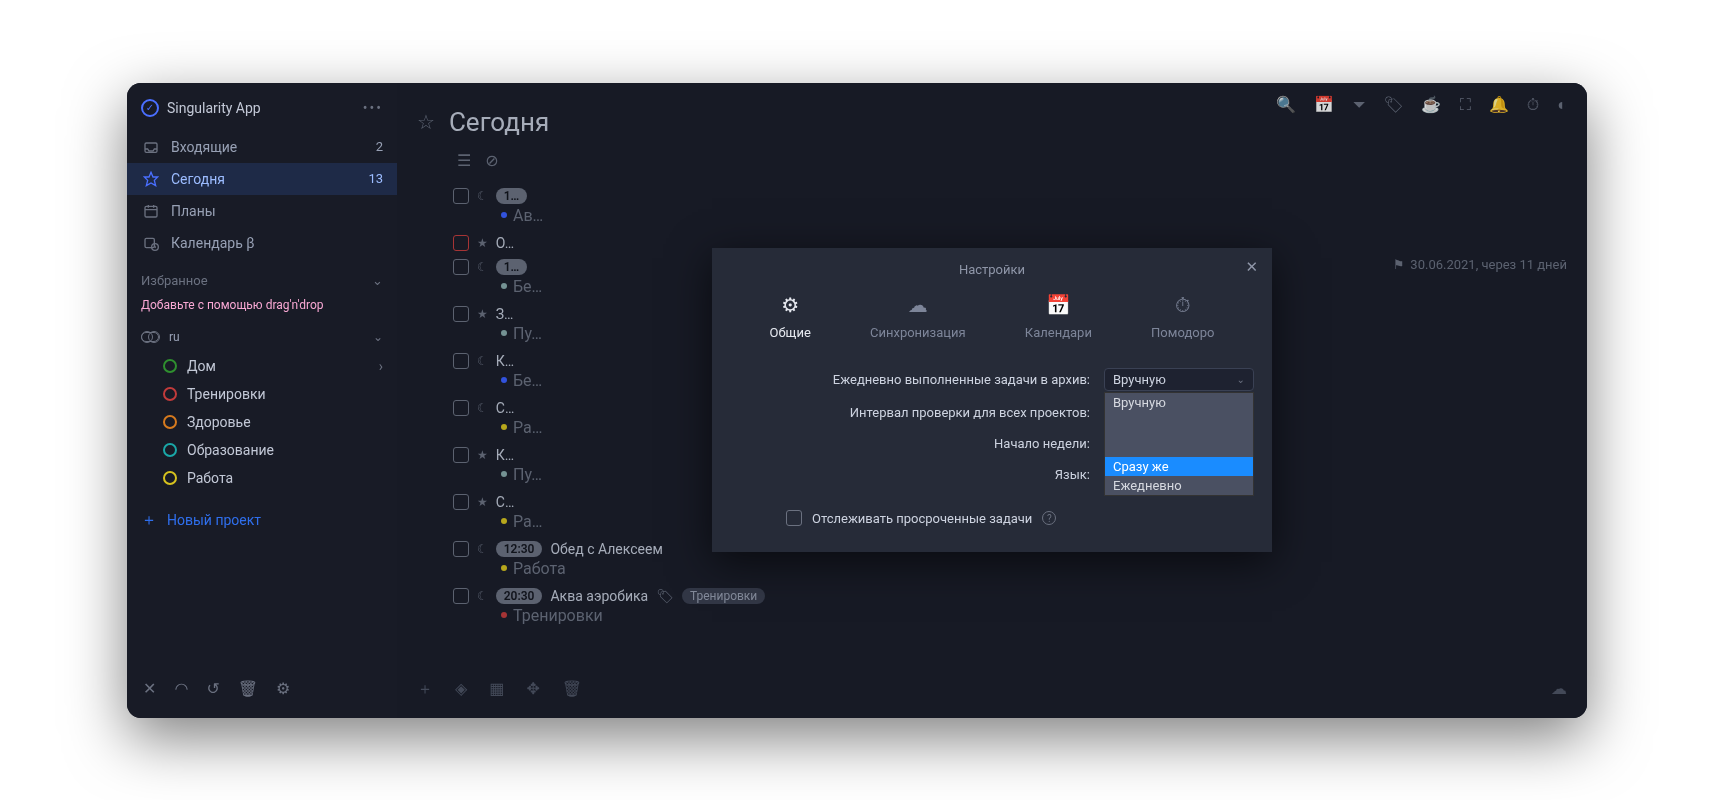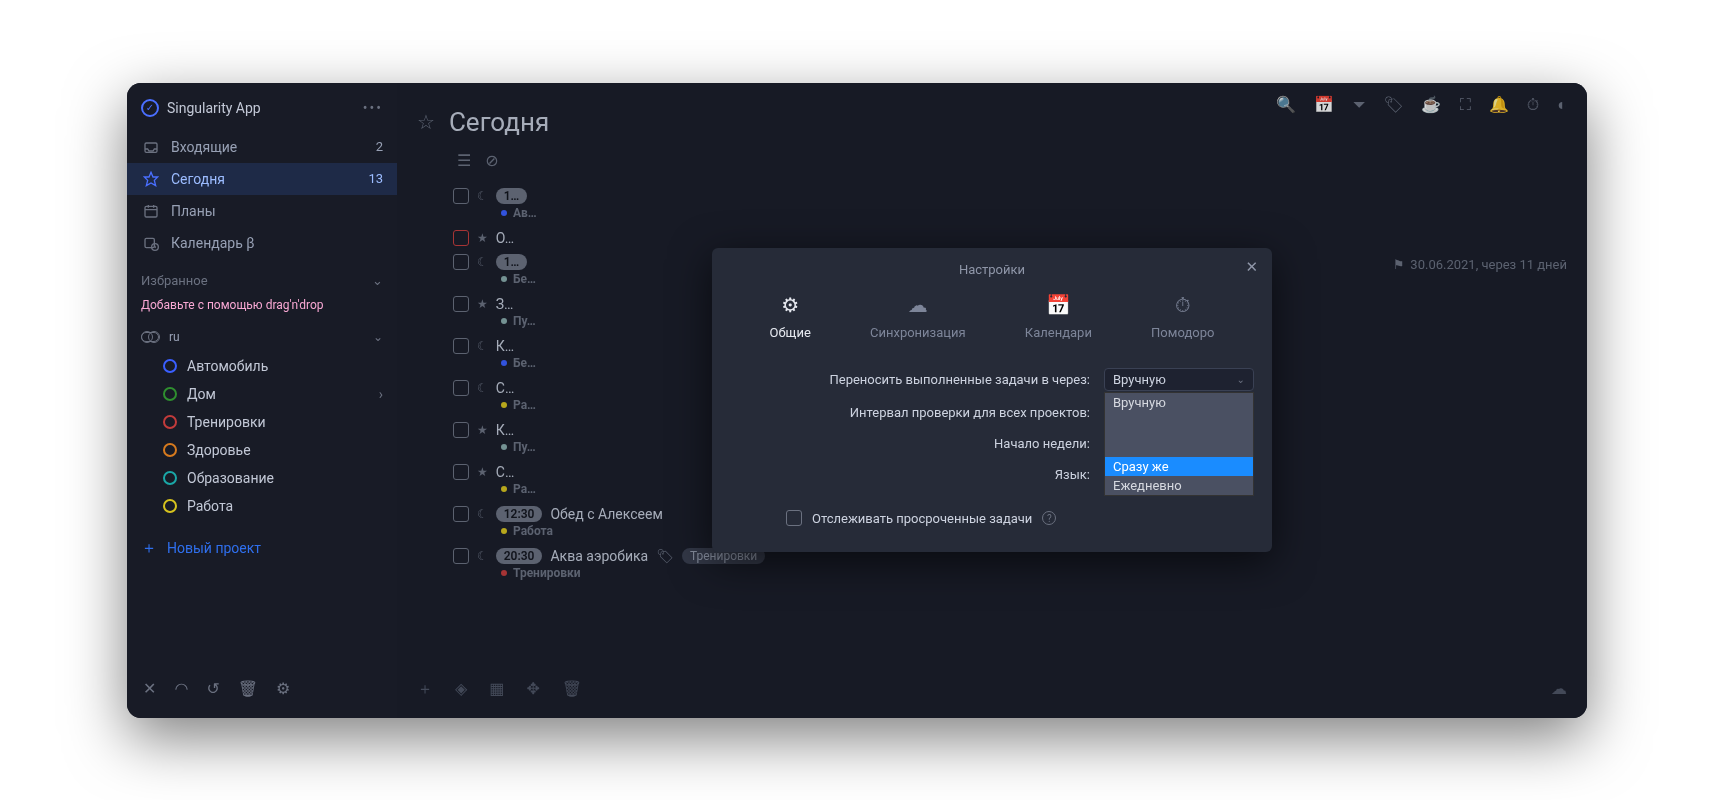--- a/index.html
+++ b/index.html
@@ -44,29 +44,29 @@
 .tasks { padding-left:36px; margin-top:8px; }
 .task { display:flex; align-items:center; gap:8px; padding:6px 0 2px; color:#c2c8d6; font-size:14px; }
 .task .chk { width:16px; height:16px; border:1.5px solid #6b7180; border-radius:3px; cursor:pointer; flex-shrink:0;}
 .task .chk.red { border-color:#c23b3b; }
 .task .moon { color:#6b7180; font-size:12px; }
 .task .starmk { color:#6b7180; font-size:12px; }
 .task .pill { background:#6b7180; color:#12141c; border-radius:10px; padding:1px 8px; font-size:12px; font-weight:600;}
 .task .tname { color:#c2c8d6; }
 .task .tagicon { color:#6b7180; }
 .task .tagchip { background:#3a3f4f; color:#9aa1b3; border-radius:8px; padding:1px 8px; font-size:12px; }
-.task-sub { padding: 0 0 4px 48px; font-size:12px; display:flex; align-items:center; gap:6px;font-weight:bold; }
+.task-sub { padding: 0 0 4px 48px; font-size:16px; display:flex; align-items:center; gap:6px; }
 .task-sub .bullet { width:6px; height:6px; border-radius:50%; display:inline-block;}
 .task-sub span.lbl { color:#6b7180; }
 .due { position:absolute; right:20px; top:174px; color:#6b7180; font-size:13px; display:flex; align-items:center; gap:6px;}
 .main-footer { margin-top:auto; display:flex; gap:22px; padding:8px 0; color:#4e5464; }
 .main-footer span{cursor:pointer; font-size:16px;}
 .main-footer .cloud { margin-left:auto; }
 
-.modal { position:absolute; left:50%; top:50%; transform:translate(-50%,-50%); width:560px; background:#262b38; border-radius:6px; box-shadow:0 10px 40px rgba(0,0,0,0.6); padding: 14px 18px 26px; }
+.modal { position:absolute; left:50%; top:50%; transform:translate(-50%,-50%); width:560px; background:#262b38; border-radius:0; box-shadow:0 10px 40px rgba(0,0,0,0.6); padding: 14px 18px 26px; }
 .modal-title { text-align:center; color:#8f96a8; font-size:13px; padding-bottom:10px; }
 .modal-close { position:absolute; right:14px; top:10px; color:#8f96a8; cursor:pointer; font-size:15px;}
 .modal-tabs { display:flex; justify-content:space-around; padding: 6px 10px 18px; }
 .mtab { display:flex; flex-direction:column; align-items:center; gap:8px; color:#7d8599; font-size:13px; cursor:pointer; }
 .mtab.active { color:#e6e9f0; }
 .mtab .micon { font-size:20px; }
 .form-row { display:flex; align-items:center; margin: 10px 0; position:relative;}
 .form-row label { flex:1; text-align:right; color:#cdd3e0; font-size:13px; padding-right:14px;}
 .form-row .select { width:150px; background:#1e2230; border:1px solid #3a4154; border-radius:4px; color:#cdd3e0; font-size:13px; padding:3px 8px; display:flex; align-items:center; justify-content:space-between; cursor:pointer;}
 .form-row .select .caret { color:#6b7180; font-size:10px; }
@@ -136,24 +136,20 @@
     </div>
     <div class="side-hint">Добавьте с помощью drag'n'drop</div>
 
     <div class="proj-root">
       <span class="ring"></span>
       <span>ru</span>
       <span class="chev" style="margin-left:auto;color:#6b7180">⌄</span>
     </div>
     <div id="projects-container">
         <div class="proj-item">
-          <span class="dot" style="border-color:#3a5fff"></span>
-    <span>Автомобиль</span>
-    </div>
-        <div class="proj-item">
           <span class="dot" style="border-color:#2f8f2f"></span>
     <span>Дом</span>
     <span class="chev">›</span>
         </div>
         <div class="proj-item">
           <span class="dot" style="border-color:#c23b3b"></span>
     <span>Тренировки</span>
     </div>
         <div class="proj-item">
           <span class="dot" style="border-color:#d67a1e"></span>
@@ -338,21 +334,21 @@
           <span class="micon">📅</span>
           <span>Календари</span>
         </div>
         <div class="mtab">
           <span class="micon">⏱</span>
           <span>Помодоро</span>
         </div>
       </div>
 
       <div class="form-row">
-        <label>Переносить выполненные задачи в через:</label>
+        <label>Ежедневно выполненные задачи в архив:</label>
         <div class="select">
           <span>Вручную</span>
           <span class="caret">⌄</span>
         </div>
         <div class="dropdown">
           <div class="opt">Вручную</div>
           <div class="opt sel">Сразу же</div>
           <div class="opt">Ежедневно</div>
         </div>
       </div>

